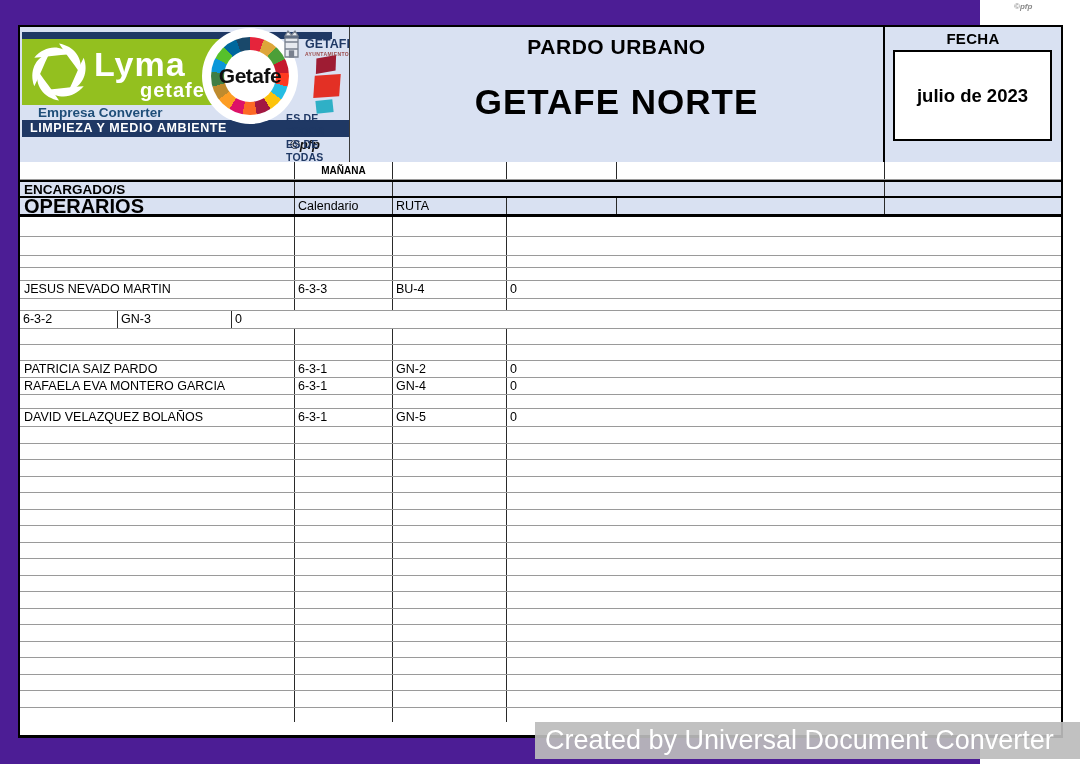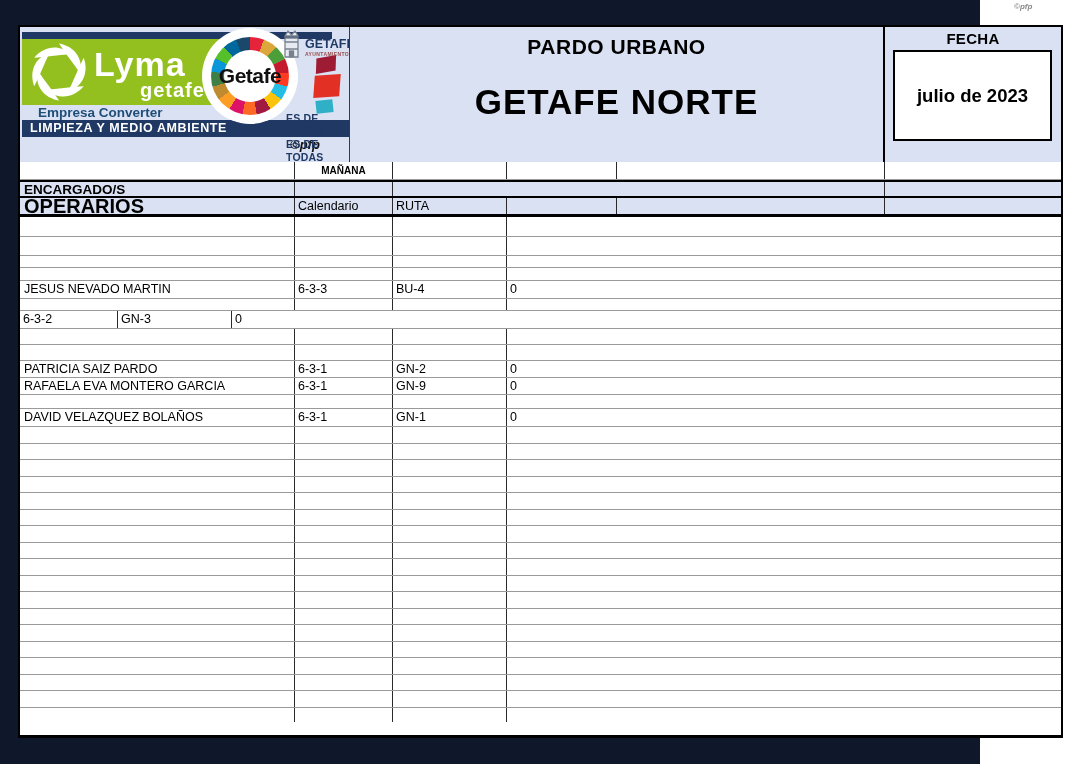--- a/index.html
+++ b/index.html
@@ -1,18 +1,18 @@
 <!DOCTYPE html>
 <html style="--band: #d9e1f2; --green: #93c01f; --navy: #1f3864; --textblue: #1f4e79;"><head>
 <meta charset="utf-8">
 <style>
   * { margin:0; padding:0; box-sizing:border-box; }
   html,body { width:1080px; height:764px; overflow:hidden; background:#ffffff;
               font-family:"Liberation Sans", sans-serif; color:#000; }
-  #canvas { position:relative; width:980px; height:764px; background:#0f172a; }
+  #canvas { position:relative; width:980px; height:764px; background:#4c1d95; }
 
   
   .corner-mark { position:absolute; left:1014px; top:2px; font-size:8px; color:#8a8a8a;
                  font-style:italic; font-weight:bold; }
 
   
   .sheet { position:absolute; left:18px; top:25px; width:1045px; height:713px;
            border:2px solid #000; border-bottom-width:3px; background:#fff; overflow:hidden; }
 
   
@@ -254,33 +254,33 @@
   </div>
         <div class="trow" style="height: 17px;">
     <div class="cell c-name">PATRICIA SAIZ PARDO</div>
     <div class="cell c-cal">6-3-1</div>
     <div class="cell c-ruta">GN-2</div>
     <div class="cell c-wide">0</div>
   </div>
         <div class="trow" style="height: 17px;">
     <div class="cell c-name">RAFAELA EVA MONTERO GARCIA</div>
     <div class="cell c-cal">6-3-1</div>
-    <div class="cell c-ruta">GN-9</div>
+    <div class="cell c-ruta">GN-4</div>
     <div class="cell c-wide">0</div>
   </div>
         <div class="trow" style="height: 14px;">
     <div class="cell c-name"></div>
     <div class="cell c-cal"></div>
     <div class="cell c-ruta"></div>
     <div class="cell c-wide"></div>
   </div>
         <div class="trow" style="height: 18px;">
     <div class="cell c-name">DAVID VELAZQUEZ BOLAÑOS</div>
     <div class="cell c-cal">6-3-1</div>
-    <div class="cell c-ruta">GN-1</div>
+    <div class="cell c-ruta">GN-5</div>
     <div class="cell c-wide">0</div>
   </div>
         <div class="trow" style="height: 16.5px;">
     <div class="cell c-name"></div>
     <div class="cell c-cal"></div>
     <div class="cell c-ruta"></div>
     <div class="cell c-wide"></div>
   </div>
         <div class="trow" style="height: 16.5px;">
     <div class="cell c-name"></div>
@@ -381,13 +381,14 @@
         <div class="trow" style="height: 16.5px;">
     <div class="cell c-name"></div>
     <div class="cell c-cal"></div>
     <div class="cell c-ruta"></div>
     <div class="cell c-wide"></div>
   </div>
       </div>
 
   </div>
 
+  <div class="watermark">Created by Universal Document Converter</div>
 </div>
 
 </body></html>

